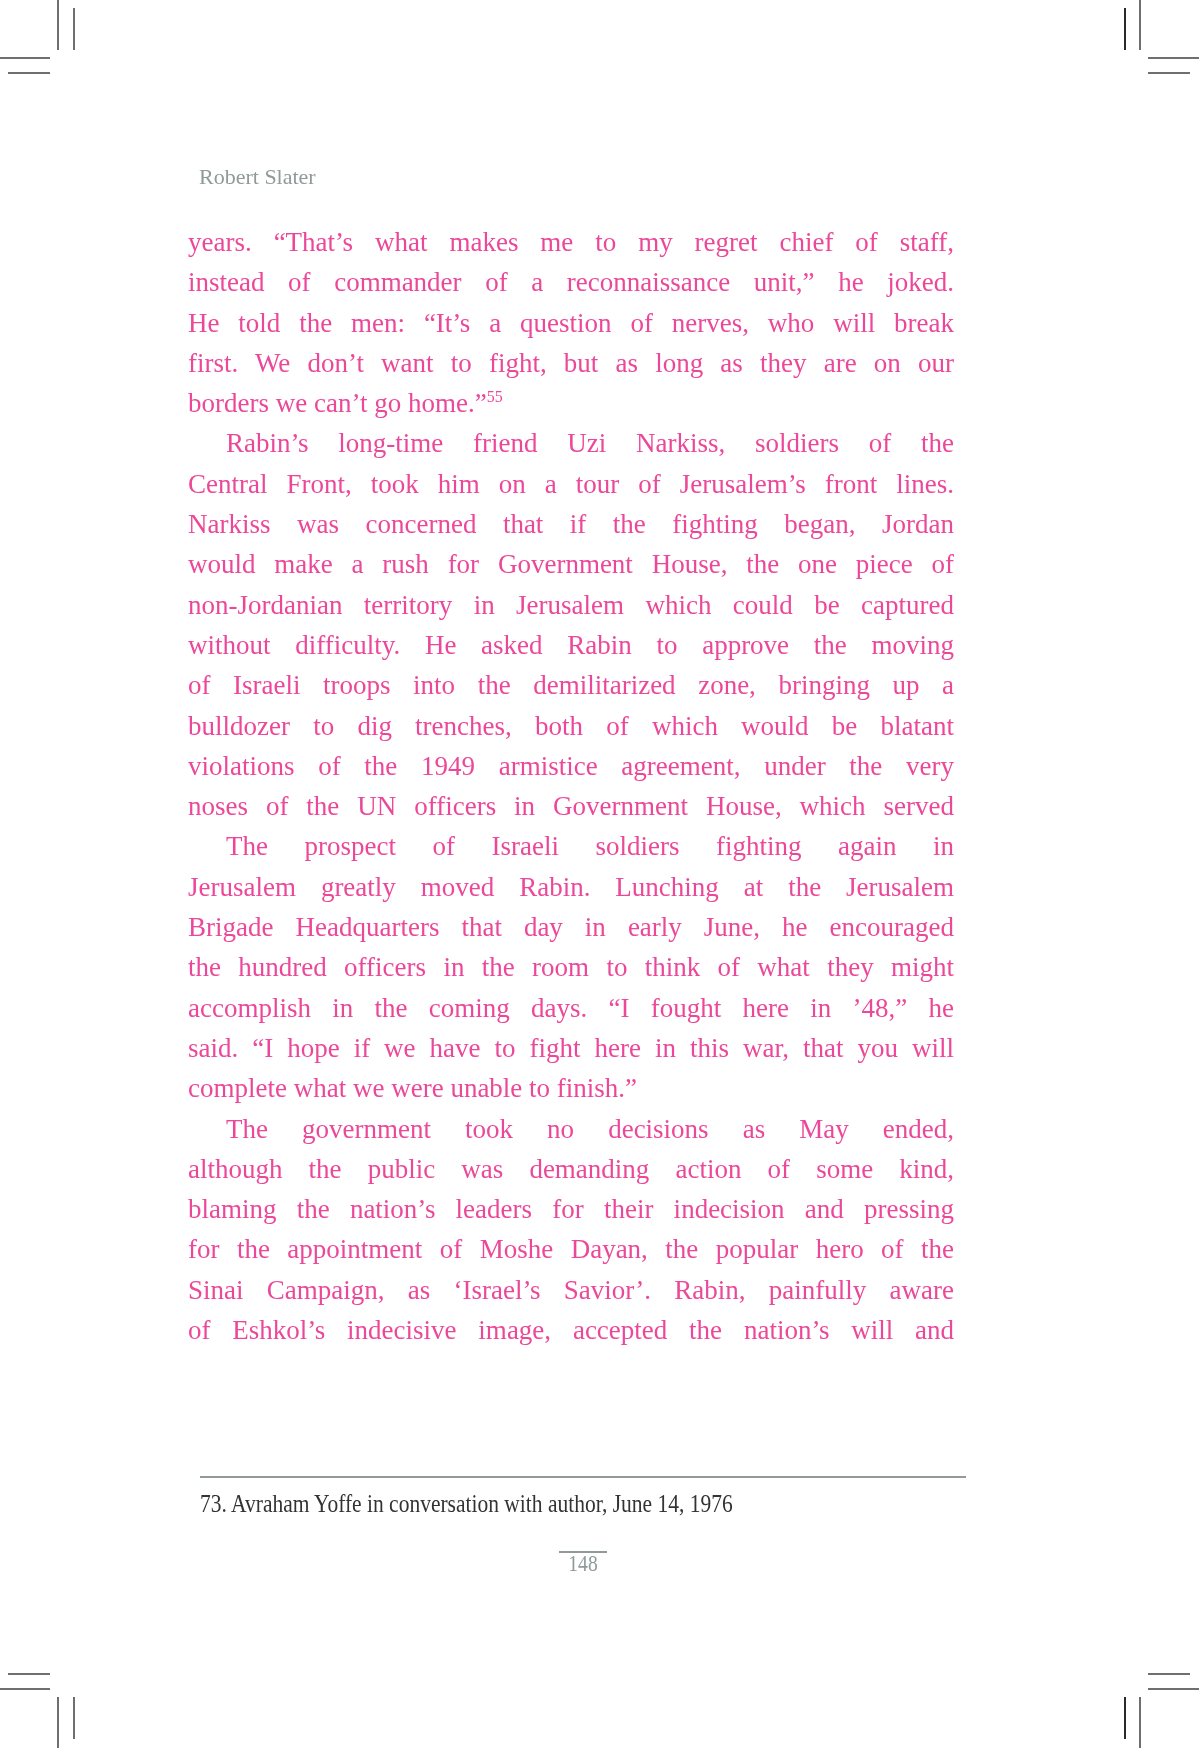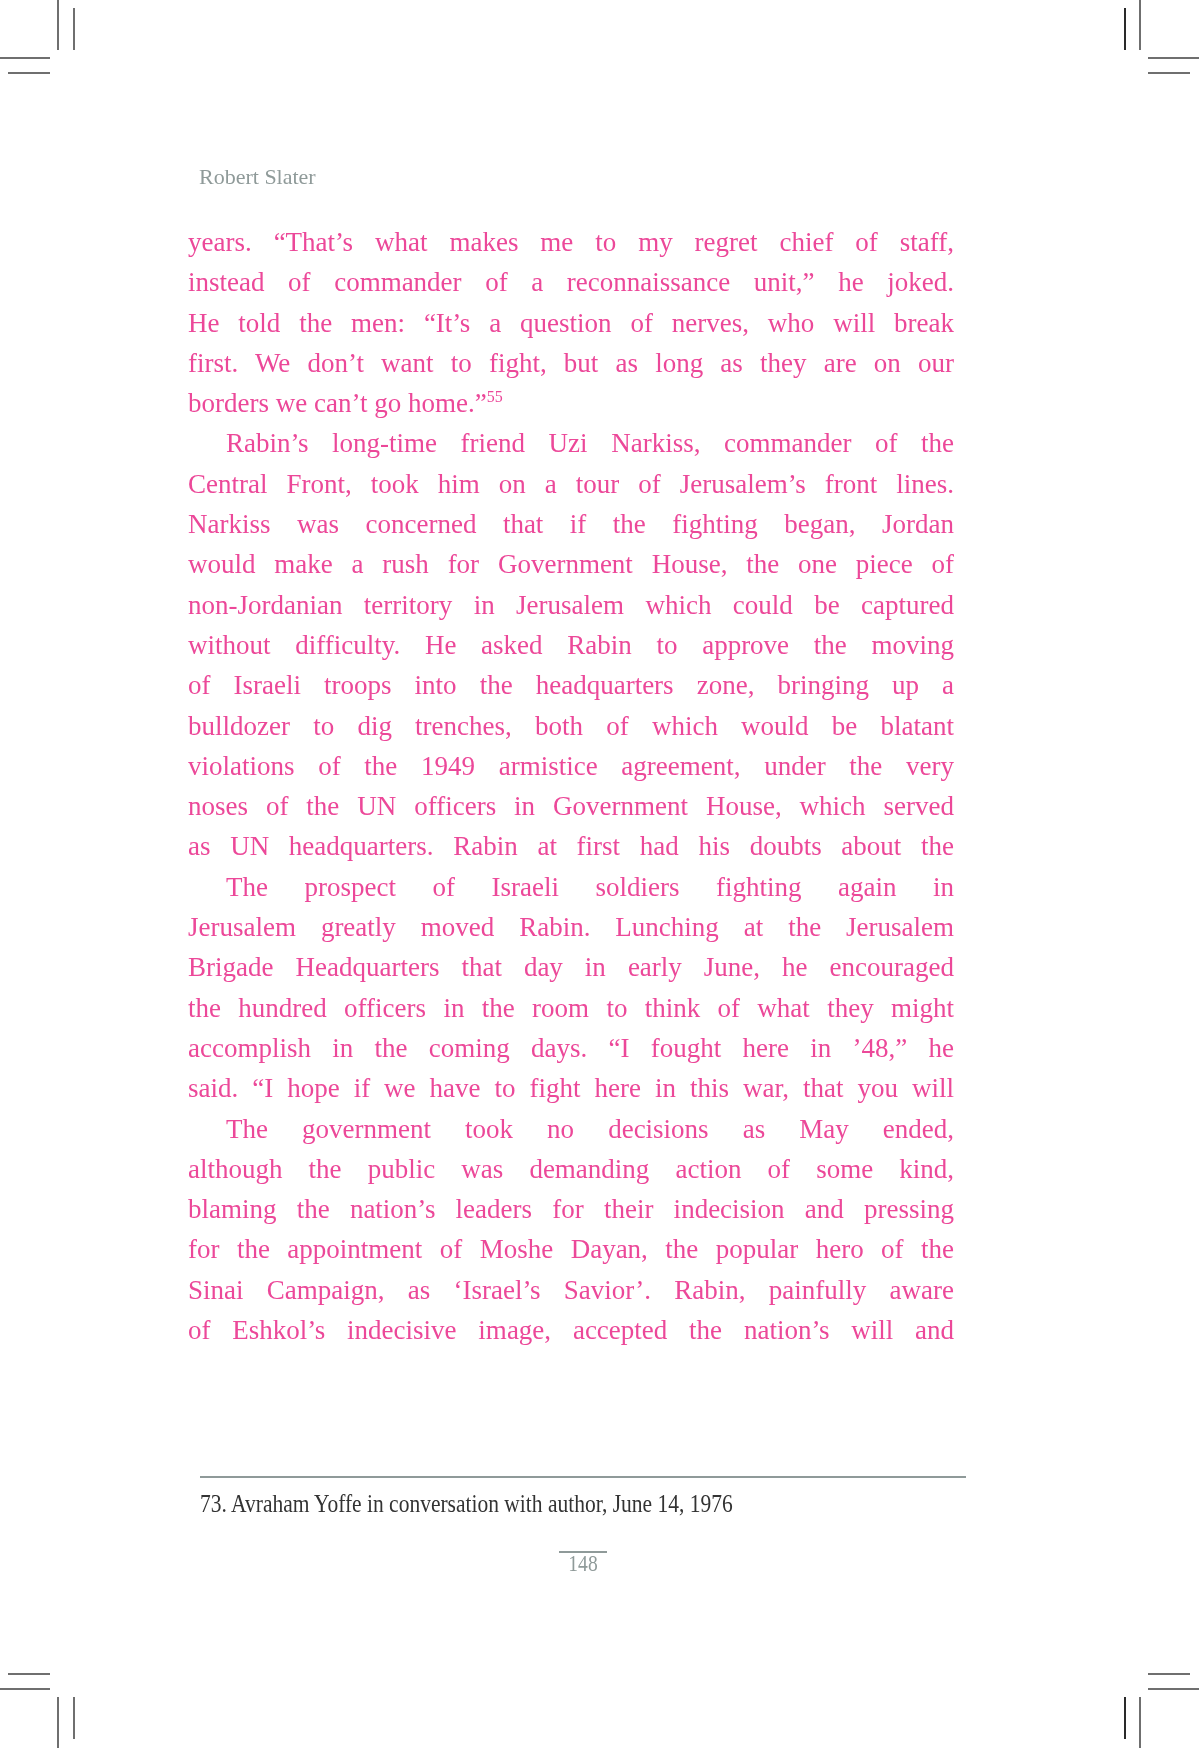--- a/index.html
+++ b/index.html
@@ -67,39 +67,39 @@
 
 <div id="body-text">
     <p class="noindent" style="text-indent: 0px;">
       <span class="line">years. “That’s what makes me to my regret chief of staff,</span>
       <span class="line">instead of commander of a reconnaissance unit,” he joked.</span>
       <span class="line">He told the men: “It’s a question of nerves, who will break</span>
       <span class="line">first. We don’t want to fight, but as long as they are on our</span>
       <span class="line last">borders we can’t go home.”<sup class="fnref">55</sup></span>
     </p>
     <p style="text-indent: 0px;">
-      <span class="line" style="padding-left: 38px;">Rabin’s long-time friend Uzi Narkiss, commander of the</span>
+      <span class="line" style="padding-left: 38px;">Rabin’s long-time friend Uzi Narkiss, soldiers of the</span>
       <span class="line">Central Front, took him on a tour of Jerusalem’s front lines.</span>
       <span class="line">Narkiss was concerned that if the fighting began, Jordan</span>
       <span class="line">would make a rush for Government House, the one piece of</span>
       <span class="line">non-Jordanian territory in Jerusalem which could be captured</span>
       <span class="line">without difficulty. He asked Rabin to approve the moving</span>
-      <span class="line">of Israeli troops into the headquarters zone, bringing up a</span>
+      <span class="line">of Israeli troops into the demilitarized zone, bringing up a</span>
       <span class="line">bulldozer to dig trenches, both of which would be blatant</span>
       <span class="line">violations of the 1949 armistice agreement, under the very</span>
       <span class="line">noses of the UN officers in Government House, which served</span>
-      <span class="line">as UN headquarters. Rabin at first had his doubts about the</span>
     </p>
     <p style="text-indent: 0px;">
       <span class="line" style="padding-left: 38px;">The prospect of Israeli soldiers fighting again in</span>
       <span class="line">Jerusalem greatly moved Rabin. Lunching at the Jerusalem</span>
       <span class="line">Brigade Headquarters that day in early June, he encouraged</span>
       <span class="line">the hundred officers in the room to think of what they might</span>
       <span class="line">accomplish in the coming days. “I fought here in ’48,” he</span>
       <span class="line">said. “I hope if we have to fight here in this war, that you will</span>
+      <span class="line last">complete what we were unable to finish.”</span>
     </p>
     <p style="text-indent: 0px;">
       <span class="line" style="padding-left: 38px;">The government took no decisions as May ended,</span>
       <span class="line">although the public was demanding action of some kind,</span>
       <span class="line">blaming the nation’s leaders for their indecision and pressing</span>
       <span class="line">for the appointment of Moshe Dayan, the popular hero of the</span>
       <span class="line">Sinai Campaign, as ‘Israel’s Savior’. Rabin, painfully aware</span>
       <span class="line">of Eshkol’s indecisive image, accepted the nation’s will and</span>
     </p>
   </div>

